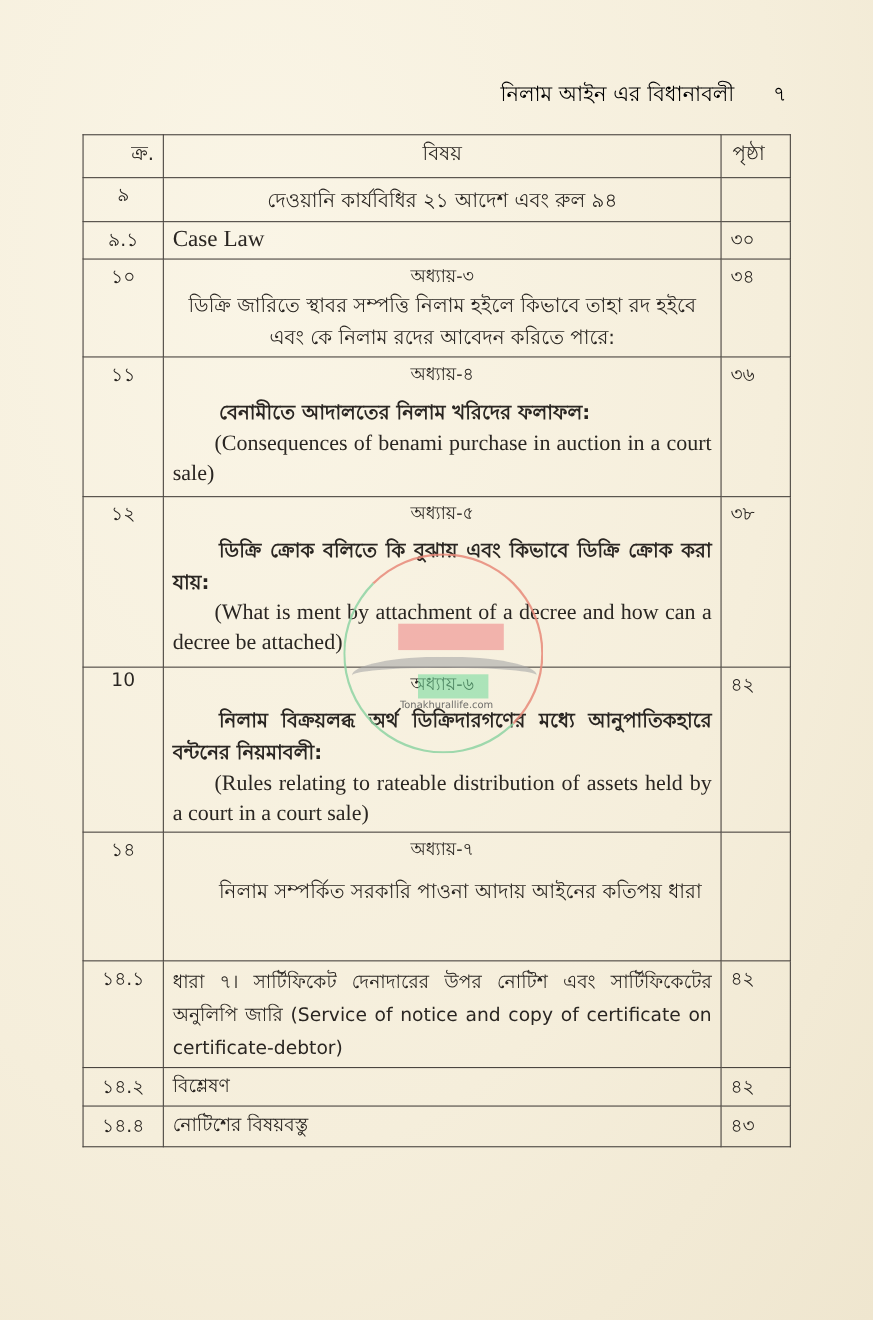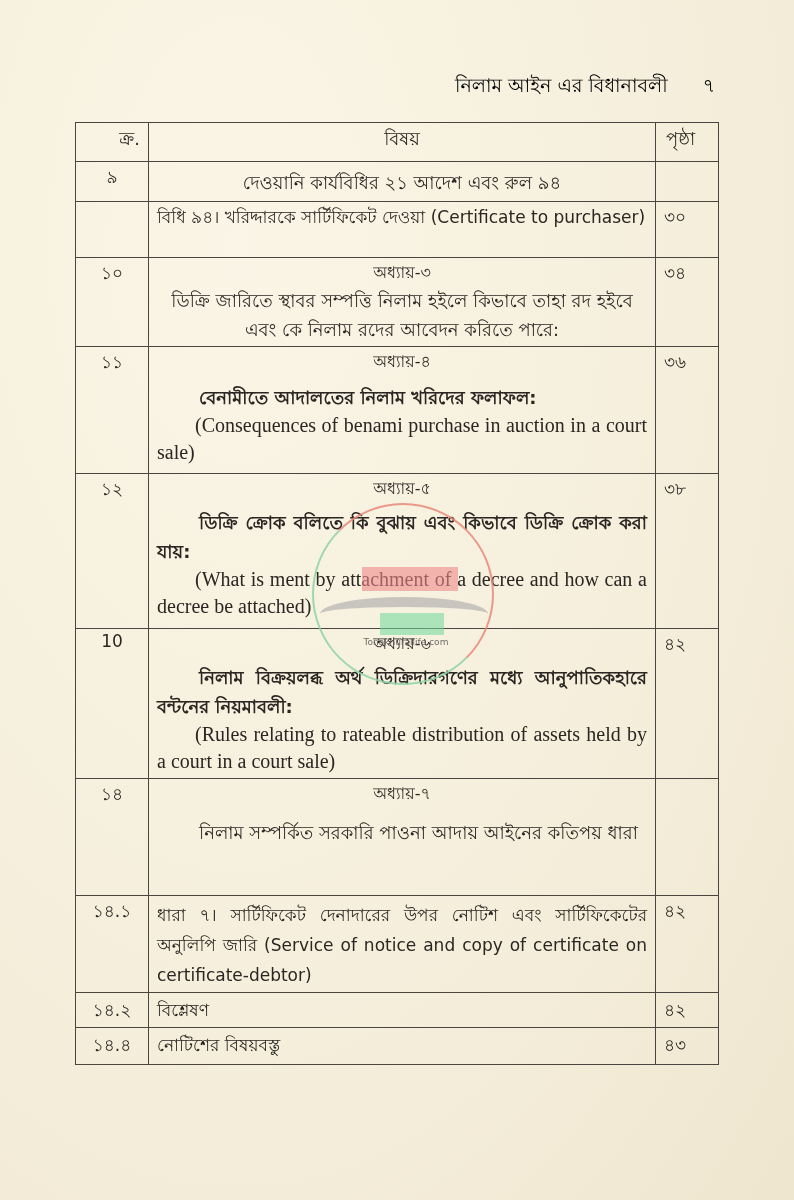--- a/index.html
+++ b/index.html
@@ -69,26 +69,26 @@
     <th class="hdr center">বিষয়</th>
     <th class="hdr" style="text-align:left;padding-left:10px">পৃষ্ঠা</th>
   </tr>
 
   <tr style="height:40px">
     <td class="num">৯</td>
     <td class="bn center" style="padding-top:6px">দেওয়ানি কার্যবিধির ২১ আদেশ এবং রুল ৯৪</td>
     <td class="pg"></td>
   </tr>
 
-  <tr style="height:56px">
-    <td class="num"></td>
-    <td class="bn justify" style="line-height:26px;font-size:17px"><span>বিধি ৯৪। খরিদ্দারকে সার্টিফিকেট দেওয়া (Certificate to purchaser)</span></td>
-    <td class="pg">৩০</td>
+
+  <tr style="height:34px">
+    <td class="num" style="padding-top:3px">৯.১</td>
+    <td class="en" style="font-size:21px">Case Law</td>
+    <td class="pg" style="padding-top:3px">৩০</td>
   </tr>
-
 
   <tr style="height:88px">
     <td class="num">১০</td>
     <td>
       <div class="chap">অধ্যায়-৩</div>
       <div class="bn center">ডিক্রি জারিতে স্থাবর সম্পত্তি নিলাম হইলে কিভাবে তাহা রদ হইবে এবং কে নিলাম রদের আবেদন করিতে পারে:</div>
     </td>
     <td class="pg">৩৪</td>
   </tr>
 

